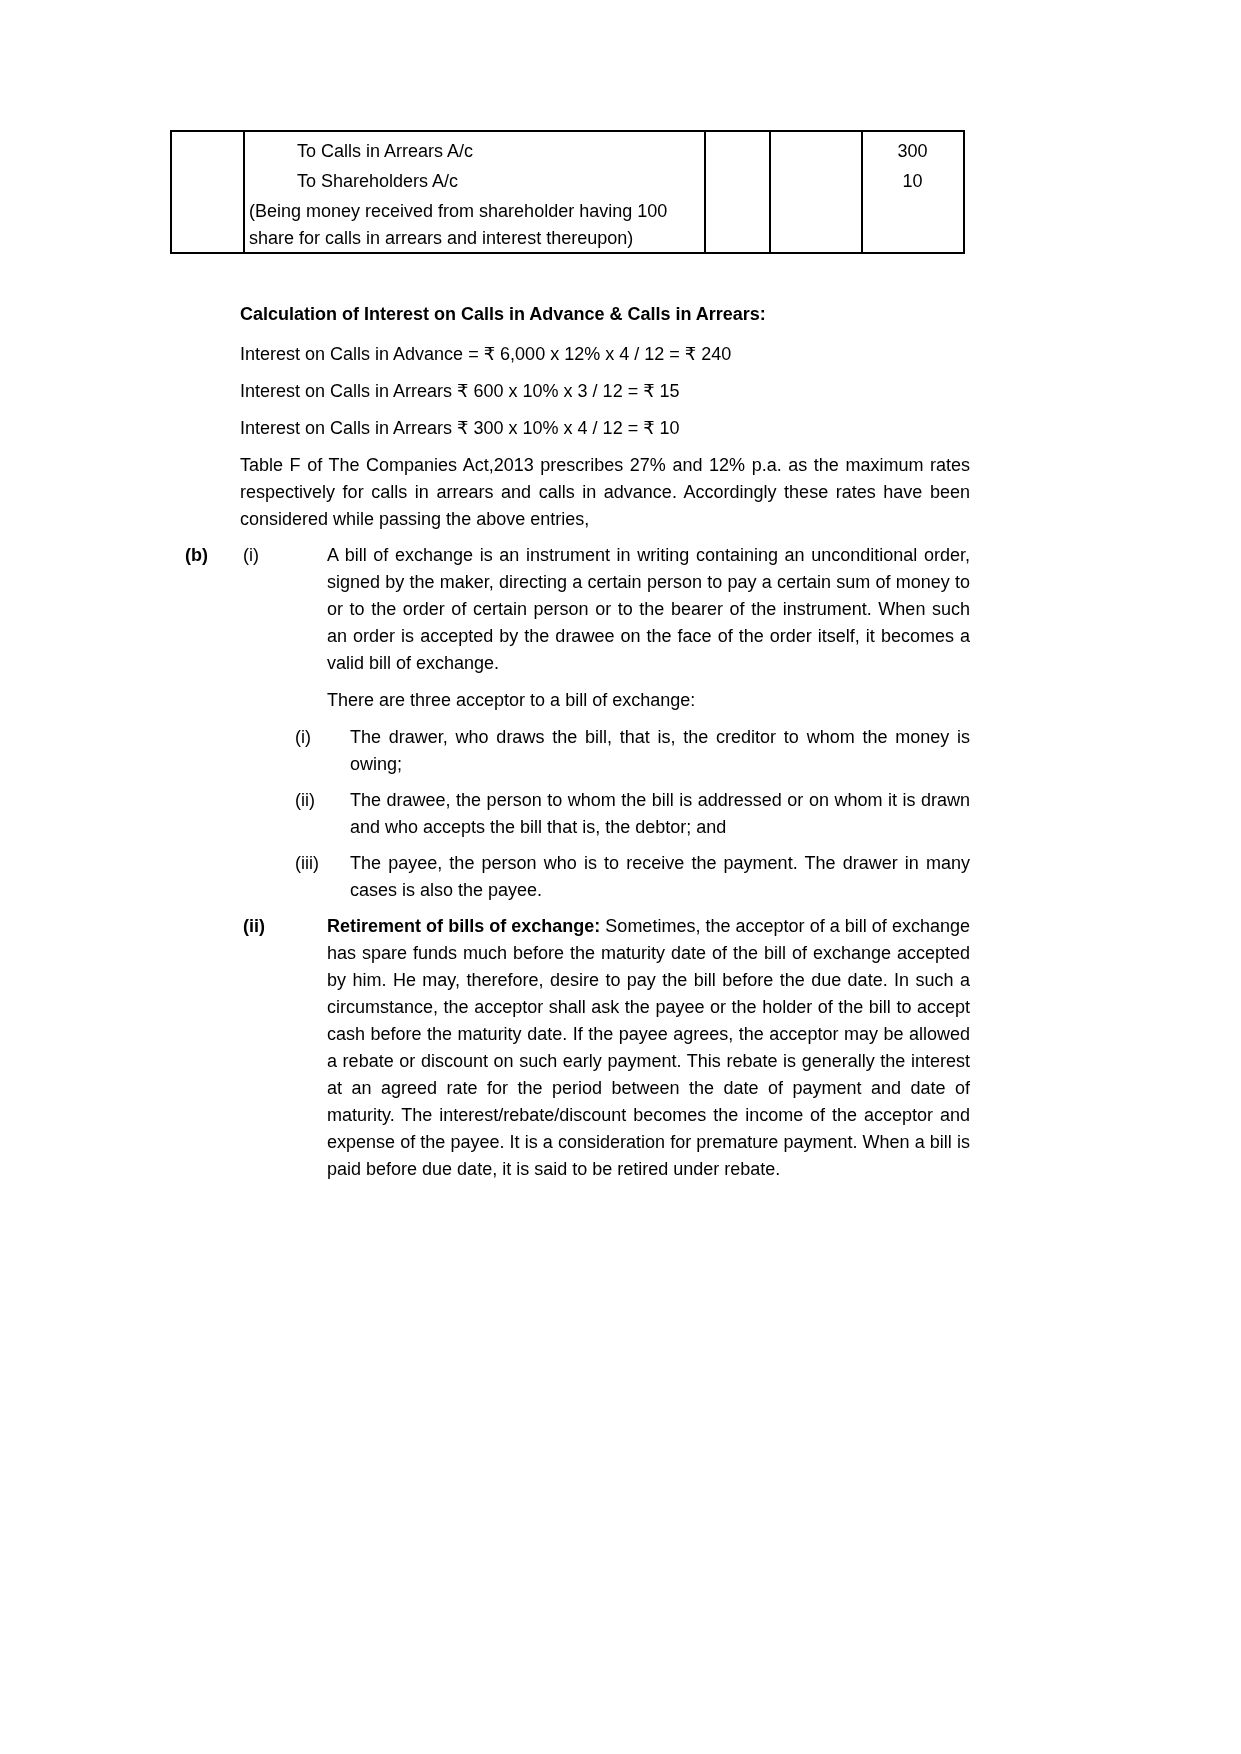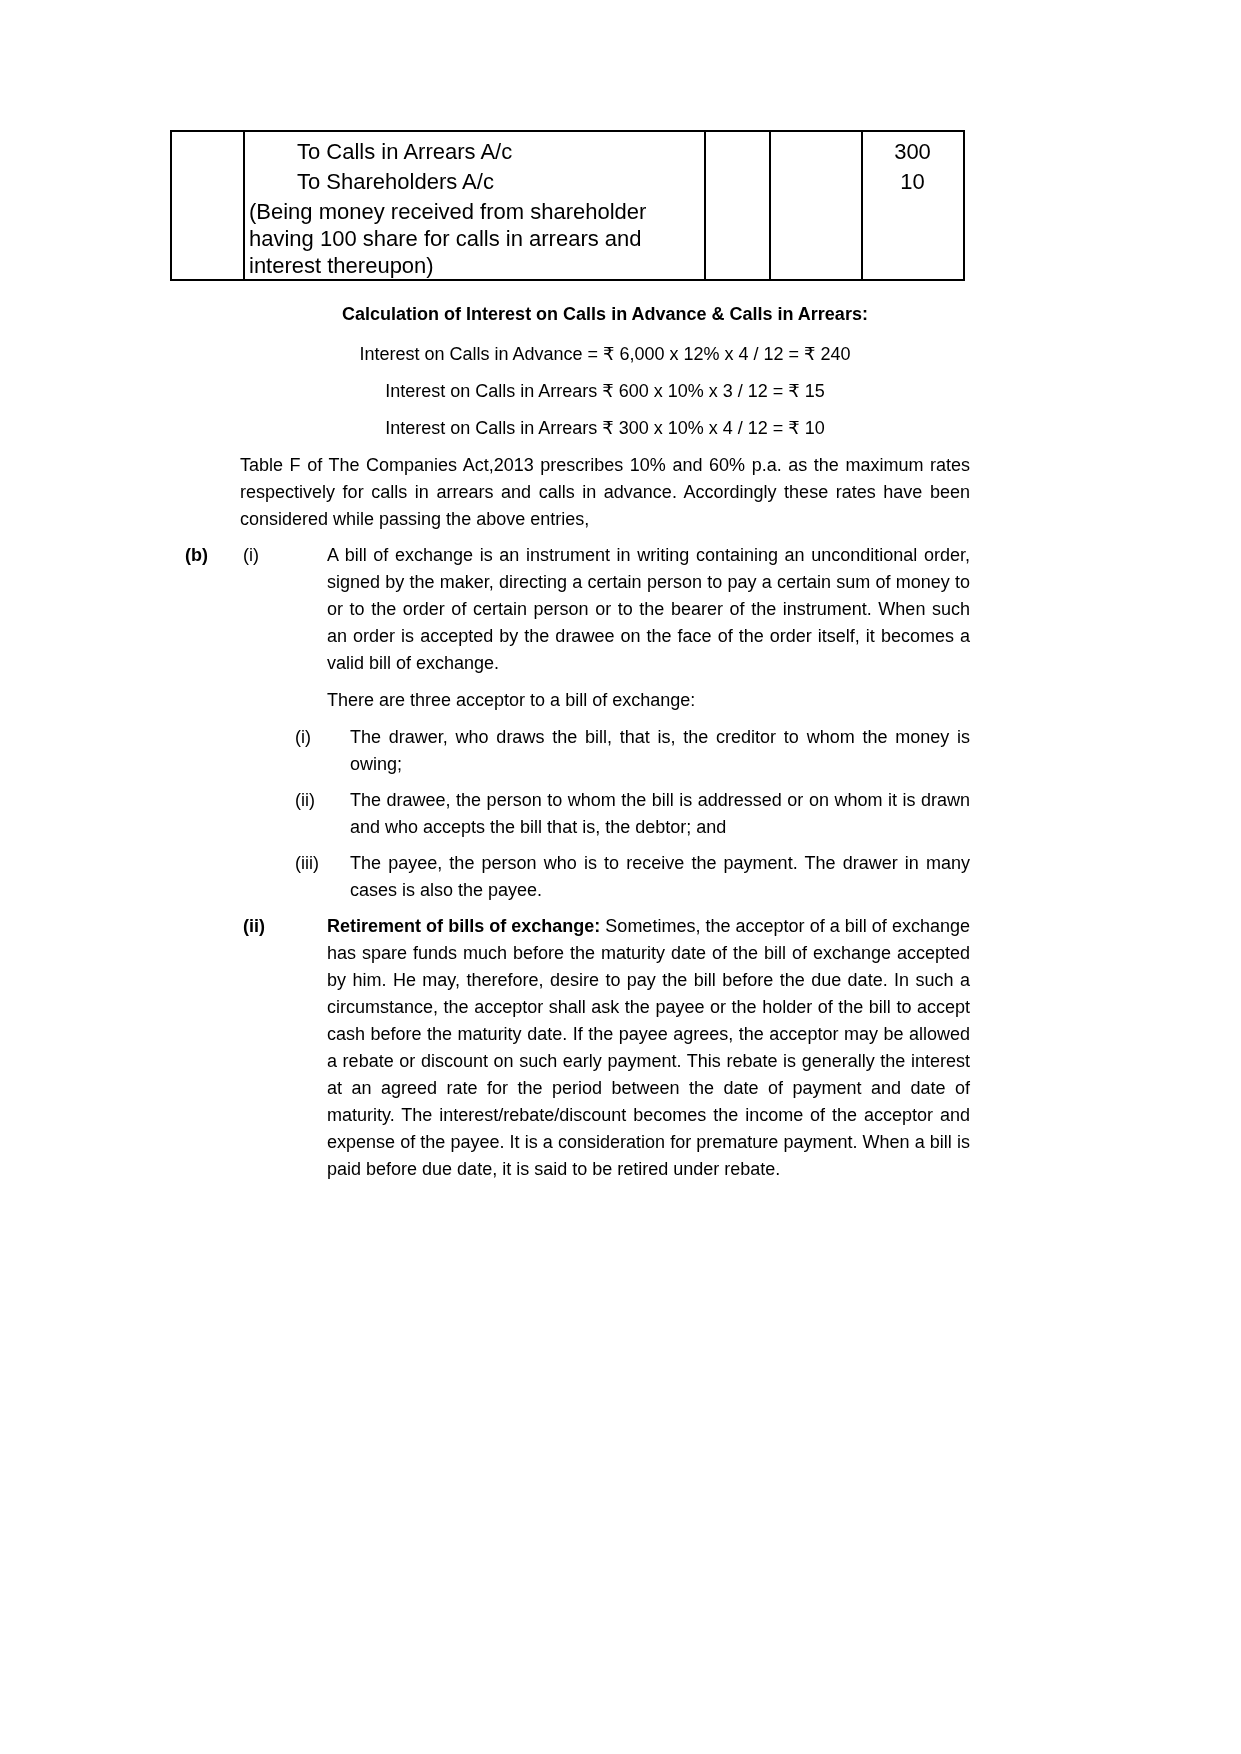--- a/index.html
+++ b/index.html
@@ -21,38 +21,38 @@
     top: 130px;
     width: 795px;
     border-collapse: collapse;
     table-layout: fixed;
     border: 2px solid #000;
   }
   .journal-table td {
     border-left: 2px solid #000;
     border-right: 2px solid #000;
     vertical-align: top;
-    font-size: 22px;
+    font-size: 18px;
     line-height: 27px;
     padding: 2px 4px 1px 4px;
   }
   .journal-table tr:first-child td { padding-top: 6px; }
   .journal-table tr:last-child td { padding-bottom: 0; }
   td.pcell.indent { padding-left: 52px; }
   td.amt { text-align: center; padding-right: 5px; }
 
   
   .content {
     position: absolute;
     left: 170px;
     top: 301px;
     width: 800px;
     line-height: 27px;
   }
-  .ml { margin-left: 70px; text-align: center; }
+  .ml { margin-left: 70px; }
   .calc-heading { font-weight: bold; margin-bottom: 13px; }
   .calc-line { margin-bottom: 10px; }
   .note { text-align: justify; margin-bottom: 9px; width: 730px; }
 
   .row-b { display: flex; }
   .b-label { flex: none; width: 58px; margin-left: 15px; font-weight: bold; }
   .b-content { flex: 1; min-width: 0; }
 
   .sub-row { display: flex; }
   .i-label { flex: none; width: 52px; }
@@ -116,21 +116,21 @@
     </table>
 
   <div class="content">
 
     <p class="calc-heading ml">Calculation of Interest on Calls in Advance &amp; Calls in Arrears:</p>
 
     <p class="calc-line ml">Interest on Calls in Advance = ₹ 6,000 x 12% x 4 / 12 = ₹ 240</p>
     <p class="calc-line ml">Interest on Calls in Arrears ₹ 600 x 10% x 3 / 12 = ₹ 15</p>
     <p class="calc-line ml">Interest on Calls in Arrears ₹ 300 x 10% x 4 / 12 = ₹ 10</p>
 
-    <p class="note ml">Table F of The Companies Act,2013 prescribes 10% and 60% p.a. as the maximum rates respectively for calls in arrears and calls in advance. Accordingly these rates have been considered while passing the above entries,</p>
+    <p class="note ml">Table F of The Companies Act,2013 prescribes 27% and 12% p.a. as the maximum rates respectively for calls in arrears and calls in advance. Accordingly these rates have been considered while passing the above entries,</p>
 
     <div class="row-b">
       <div class="b-label">(b)</div>
       <div class="b-content">
 
         <div class="sub-row">
           <div class="i-label">(i)</div>
           <div class="i-content">
             <p class="block just">A bill of exchange is an instrument in writing containing an unconditional order, signed by the maker, directing a certain person to pay a certain sum of money to or to the order of certain person or to the bearer of the instrument. When such an order is accepted by the drawee on the face of the order itself, it becomes a valid bill of exchange.</p>
             <p class="block">There are three acceptor to a bill of exchange:</p>

